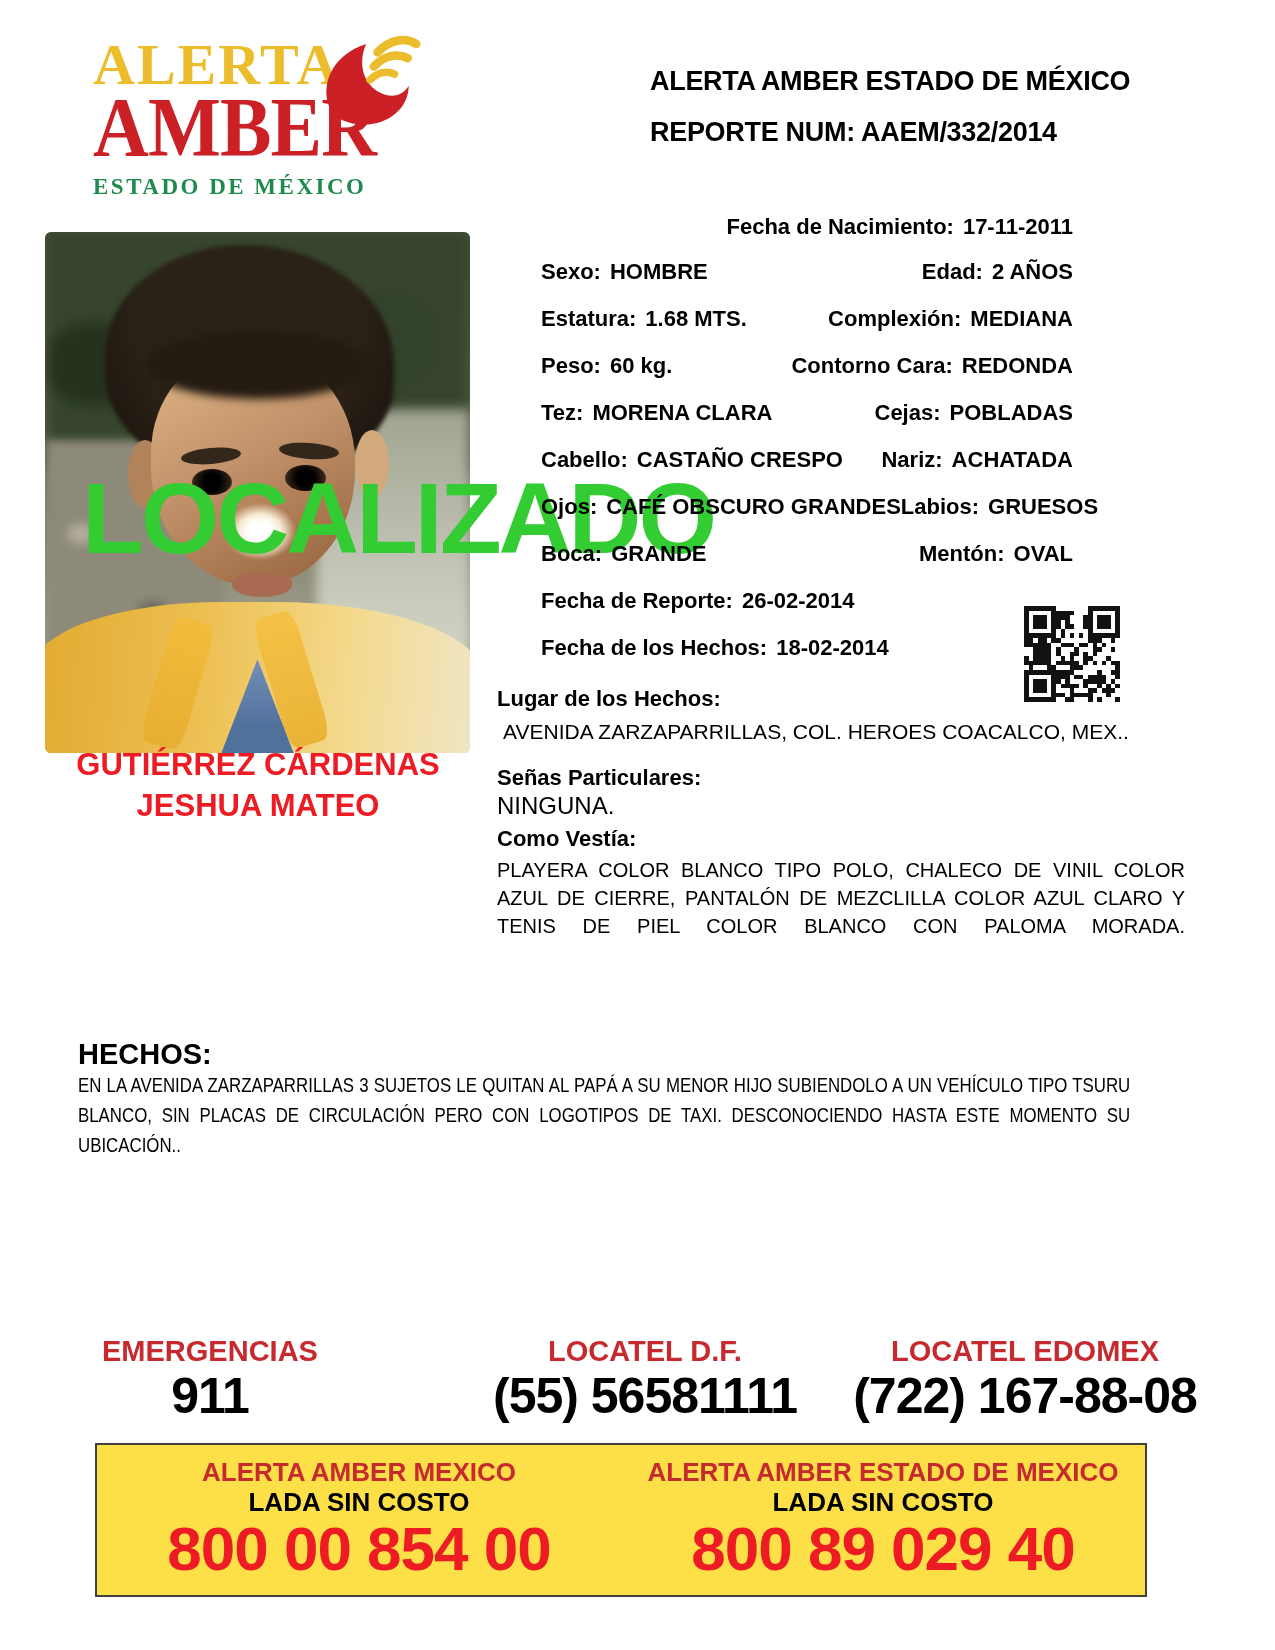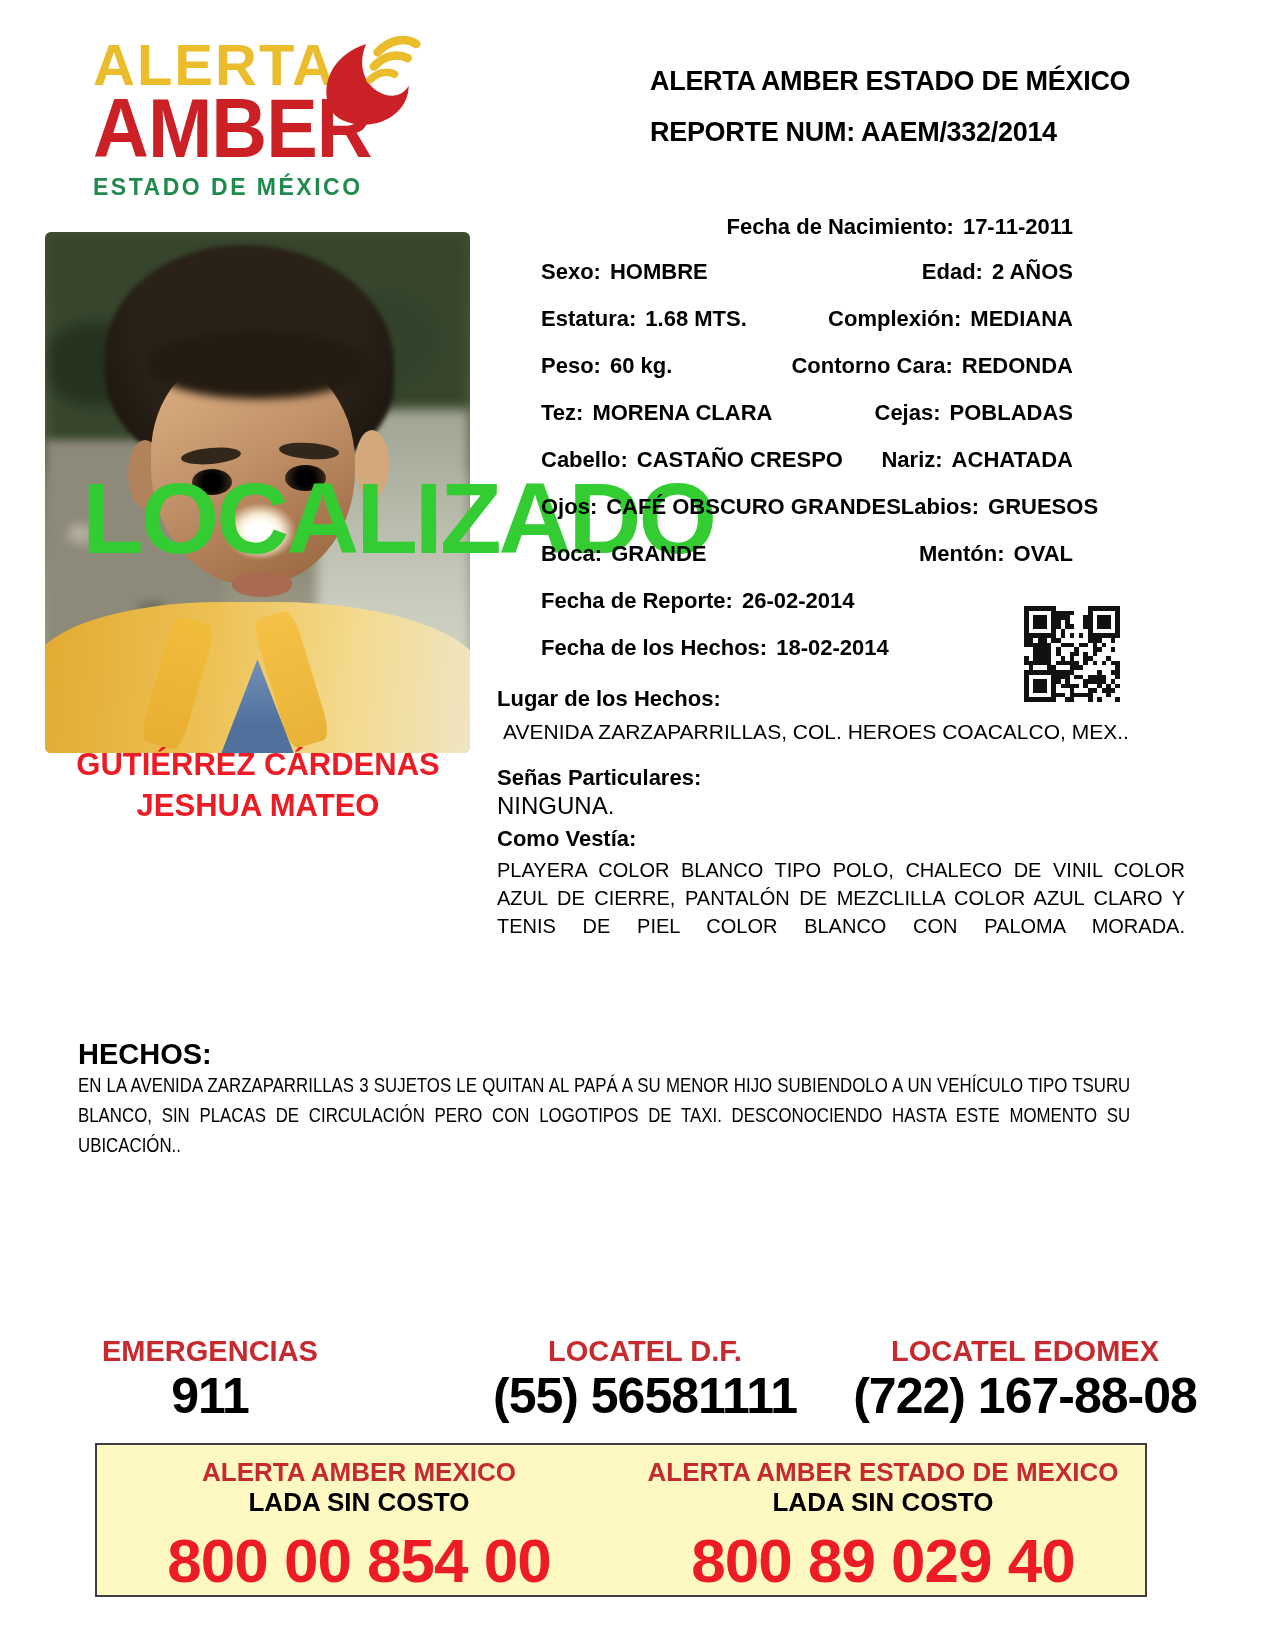--- a/index.html
+++ b/index.html
@@ -1,20 +1,20 @@
 <!DOCTYPE html>
 <html style="--logo-yellow: #EBBC2C; --logo-red: #CB2026; --logo-green: #1F8A4D; --accent-red: #ED1C24; --label-red: #C62A2F; --watermark-green: #33CC33; --text-black: #000000;"><head>
 <meta charset="utf-8">
 <style>
   html,body{margin:0;padding:0;background:#fff;}
   .page{position:relative;width:1275px;height:1650px;background:#fff;overflow:hidden;
         font-family:"Liberation Sans",sans-serif;color:#000;}
 
   
-  .logo{position:absolute;left:93px;top:38px;width:320px;z-index:3;}
+  .logo{position:absolute;left:93px;top:38px;width:320px;z-index:3;font-family:Liberation Serif, serif;}
   .logo-alerta{font-size:58px;font-weight:800;color:var(--logo-yellow);letter-spacing:2px;line-height:54px;}
   .logo-amber{font-size:84px;font-weight:800;color:var(--logo-red);line-height:72px;letter-spacing:-1px;
               transform:scaleX(0.92);transform-origin:left center;}
   .logo-estado{font-size:23px;font-weight:700;color:var(--logo-green);letter-spacing:2.5px;margin-top:10px;}
   .logo-horn{position:absolute;left:224px;top:-4px;width:104px;height:104px;}
 
   
   .header-block{position:absolute;left:650px;top:56px;width:560px;z-index:3;
                 font-weight:700;font-size:27px;line-height:51px;letter-spacing:-0.3px;white-space:nowrap;}
 
@@ -96,25 +96,25 @@
   .contacts{position:absolute;left:0;top:1334px;width:1275px;height:90px;z-index:2;}
   .contact{position:absolute;text-align:center;}
   .contact-0{left:60px;width:300px;}
   .contact-1{left:430px;width:430px;}
   .contact-2{left:840px;width:370px;}
   .c-label{color:var(--label-red);font-weight:700;font-size:29px;line-height:34px;}
   .c-number{font-weight:700;font-size:50px;line-height:56px;letter-spacing:-1px;}
 
   
   .hotlines{position:absolute;left:95px;top:1443px;width:1048px;height:150px;z-index:2;
-            border:2px solid #404040;display:flex;background:#fef9c3;}
+            border:2px solid #404040;display:flex;background:#fde047;}
   .hotline-col{flex:1;text-align:center;padding-top:12px;}
   .h-title{color:var(--label-red);font-weight:700;font-size:26px;line-height:30px;}
   .h-sub{font-weight:700;font-size:26px;line-height:30px;color:#000;}
-  .h-number{color:var(--accent-red);font-weight:700;font-size:62px;line-height:64px;margin-top:12px;letter-spacing:-1px;}
+  .h-number{color:var(--accent-red);font-weight:700;font-size:62px;line-height:64px;margin-top:0;letter-spacing:-1px;}
 </style>
 </head>
 <body>
 
 <div class="page">
 
   <div class="logo">
     <div class="logo-alerta">ALERTA</div>
     <div class="logo-amber">AMBER</div>
     <div class="logo-estado">ESTADO DE MÉXICO</div>

